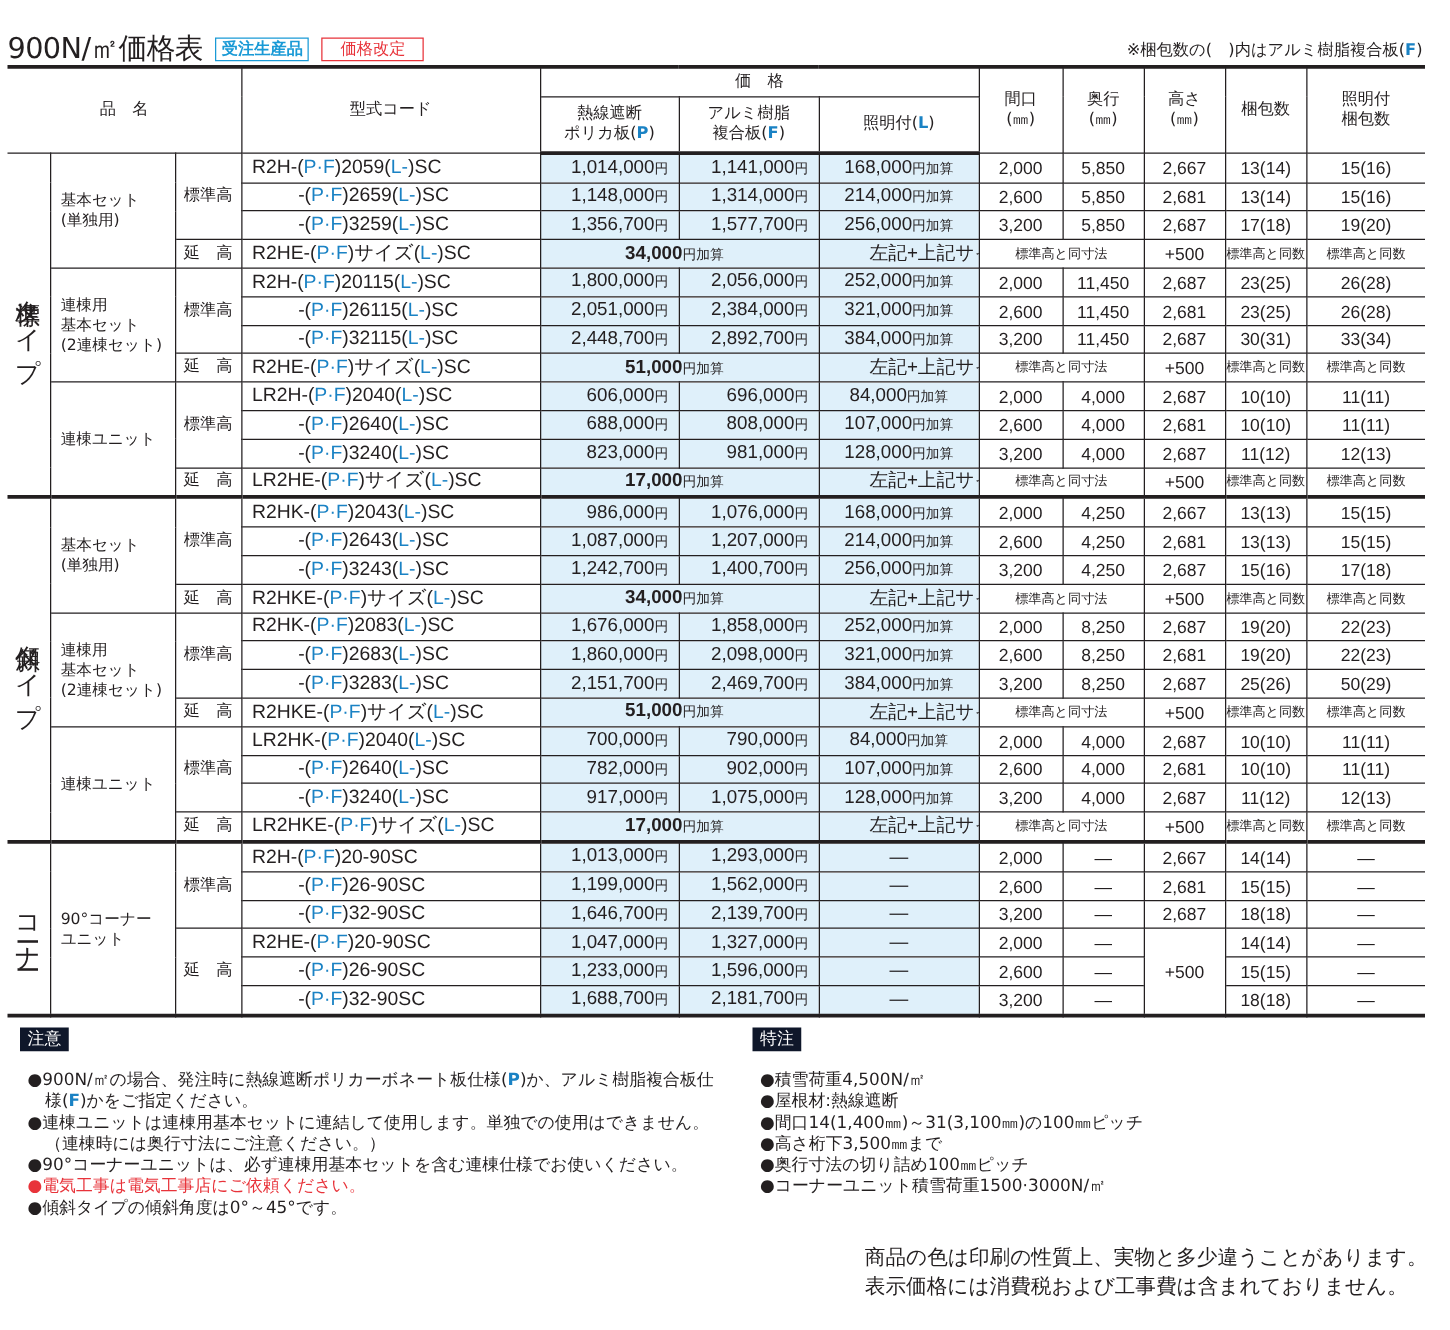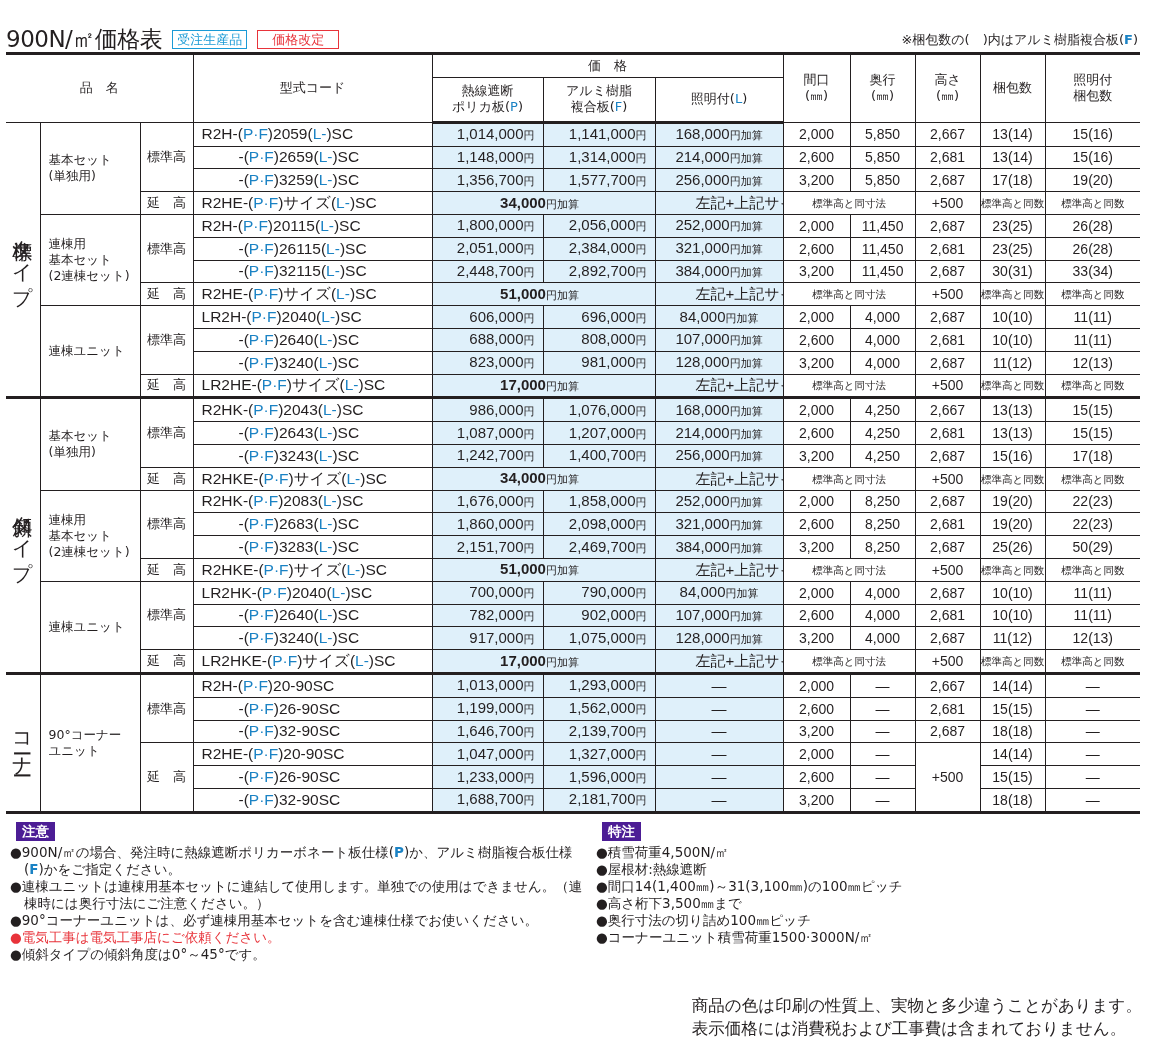--- a/index.html
+++ b/index.html
@@ -27,26 +27,26 @@
   .code.indent{padding-left:45px !important;}
   .code .pf,.code .l{color:#1a82c4;}
   .pr{background:#dff0fa;font-weight:bold;font-family:"Liberation Sans",sans-serif;font-size:15px;text-align:right !important;padding-right:8px !important;}
   .pr small{font-size:11px;font-weight:normal;}
   .pr.c{text-align:center !important;padding-right:0 !important;}
   .pr.l{text-align:center !important;padding-right:0 !important;}
   .pr.ext{font-weight:bold;text-align:center !important;}
   .pr.ext2{font-size:15px;font-weight:normal;text-align:left;padding-right:0 !important;padding-left:40px;}
   .num{font-family:"Liberation Sans",sans-serif;font-size:14px;}
   .small{font-size:10.5px;}
-  .blue{color:#1a82c4;font-weight:normal;}
+  .blue{color:#1a82c4;font-weight:bold;}
   .notes{position:absolute;top:822px;font-size:13.5px;line-height:17px;}
   .notes.left{left:10px;width:580px;}
   .notes.right{left:596px;width:540px;}
-  .notes .tag{display:inline-block;background:#4c1d95;color:#fff;font-weight:bold;font-size:13.5px;padding:1px 6px;margin-bottom:3px;margin-left:6px;}
-  .notes ul{list-style:none;margin:0;padding:0;}
+  .notes .tag{display:inline-block;background:#0f172a;color:#fff;font-weight:normal;font-size:13.5px;padding:1px 6px;margin-bottom:3px;margin-left:6px;}
+  .notes ul{list-style:none;margin:12px;padding:0;}
   .notes li{padding-left:14px;text-indent:-14px;}
   .notes .bl{color:#1a82c4;font-weight:bold;}
   .footer{position:absolute;right:18px;top:994px;font-size:16.5px;line-height:23px;color:#231f20;text-align:left;}
 </style>
 </head>
 <body>
 
 <div class="title-bar">
   <span class="title">900N/㎡価格表</span>
   <span class="badge blue">受注生産品</span>

